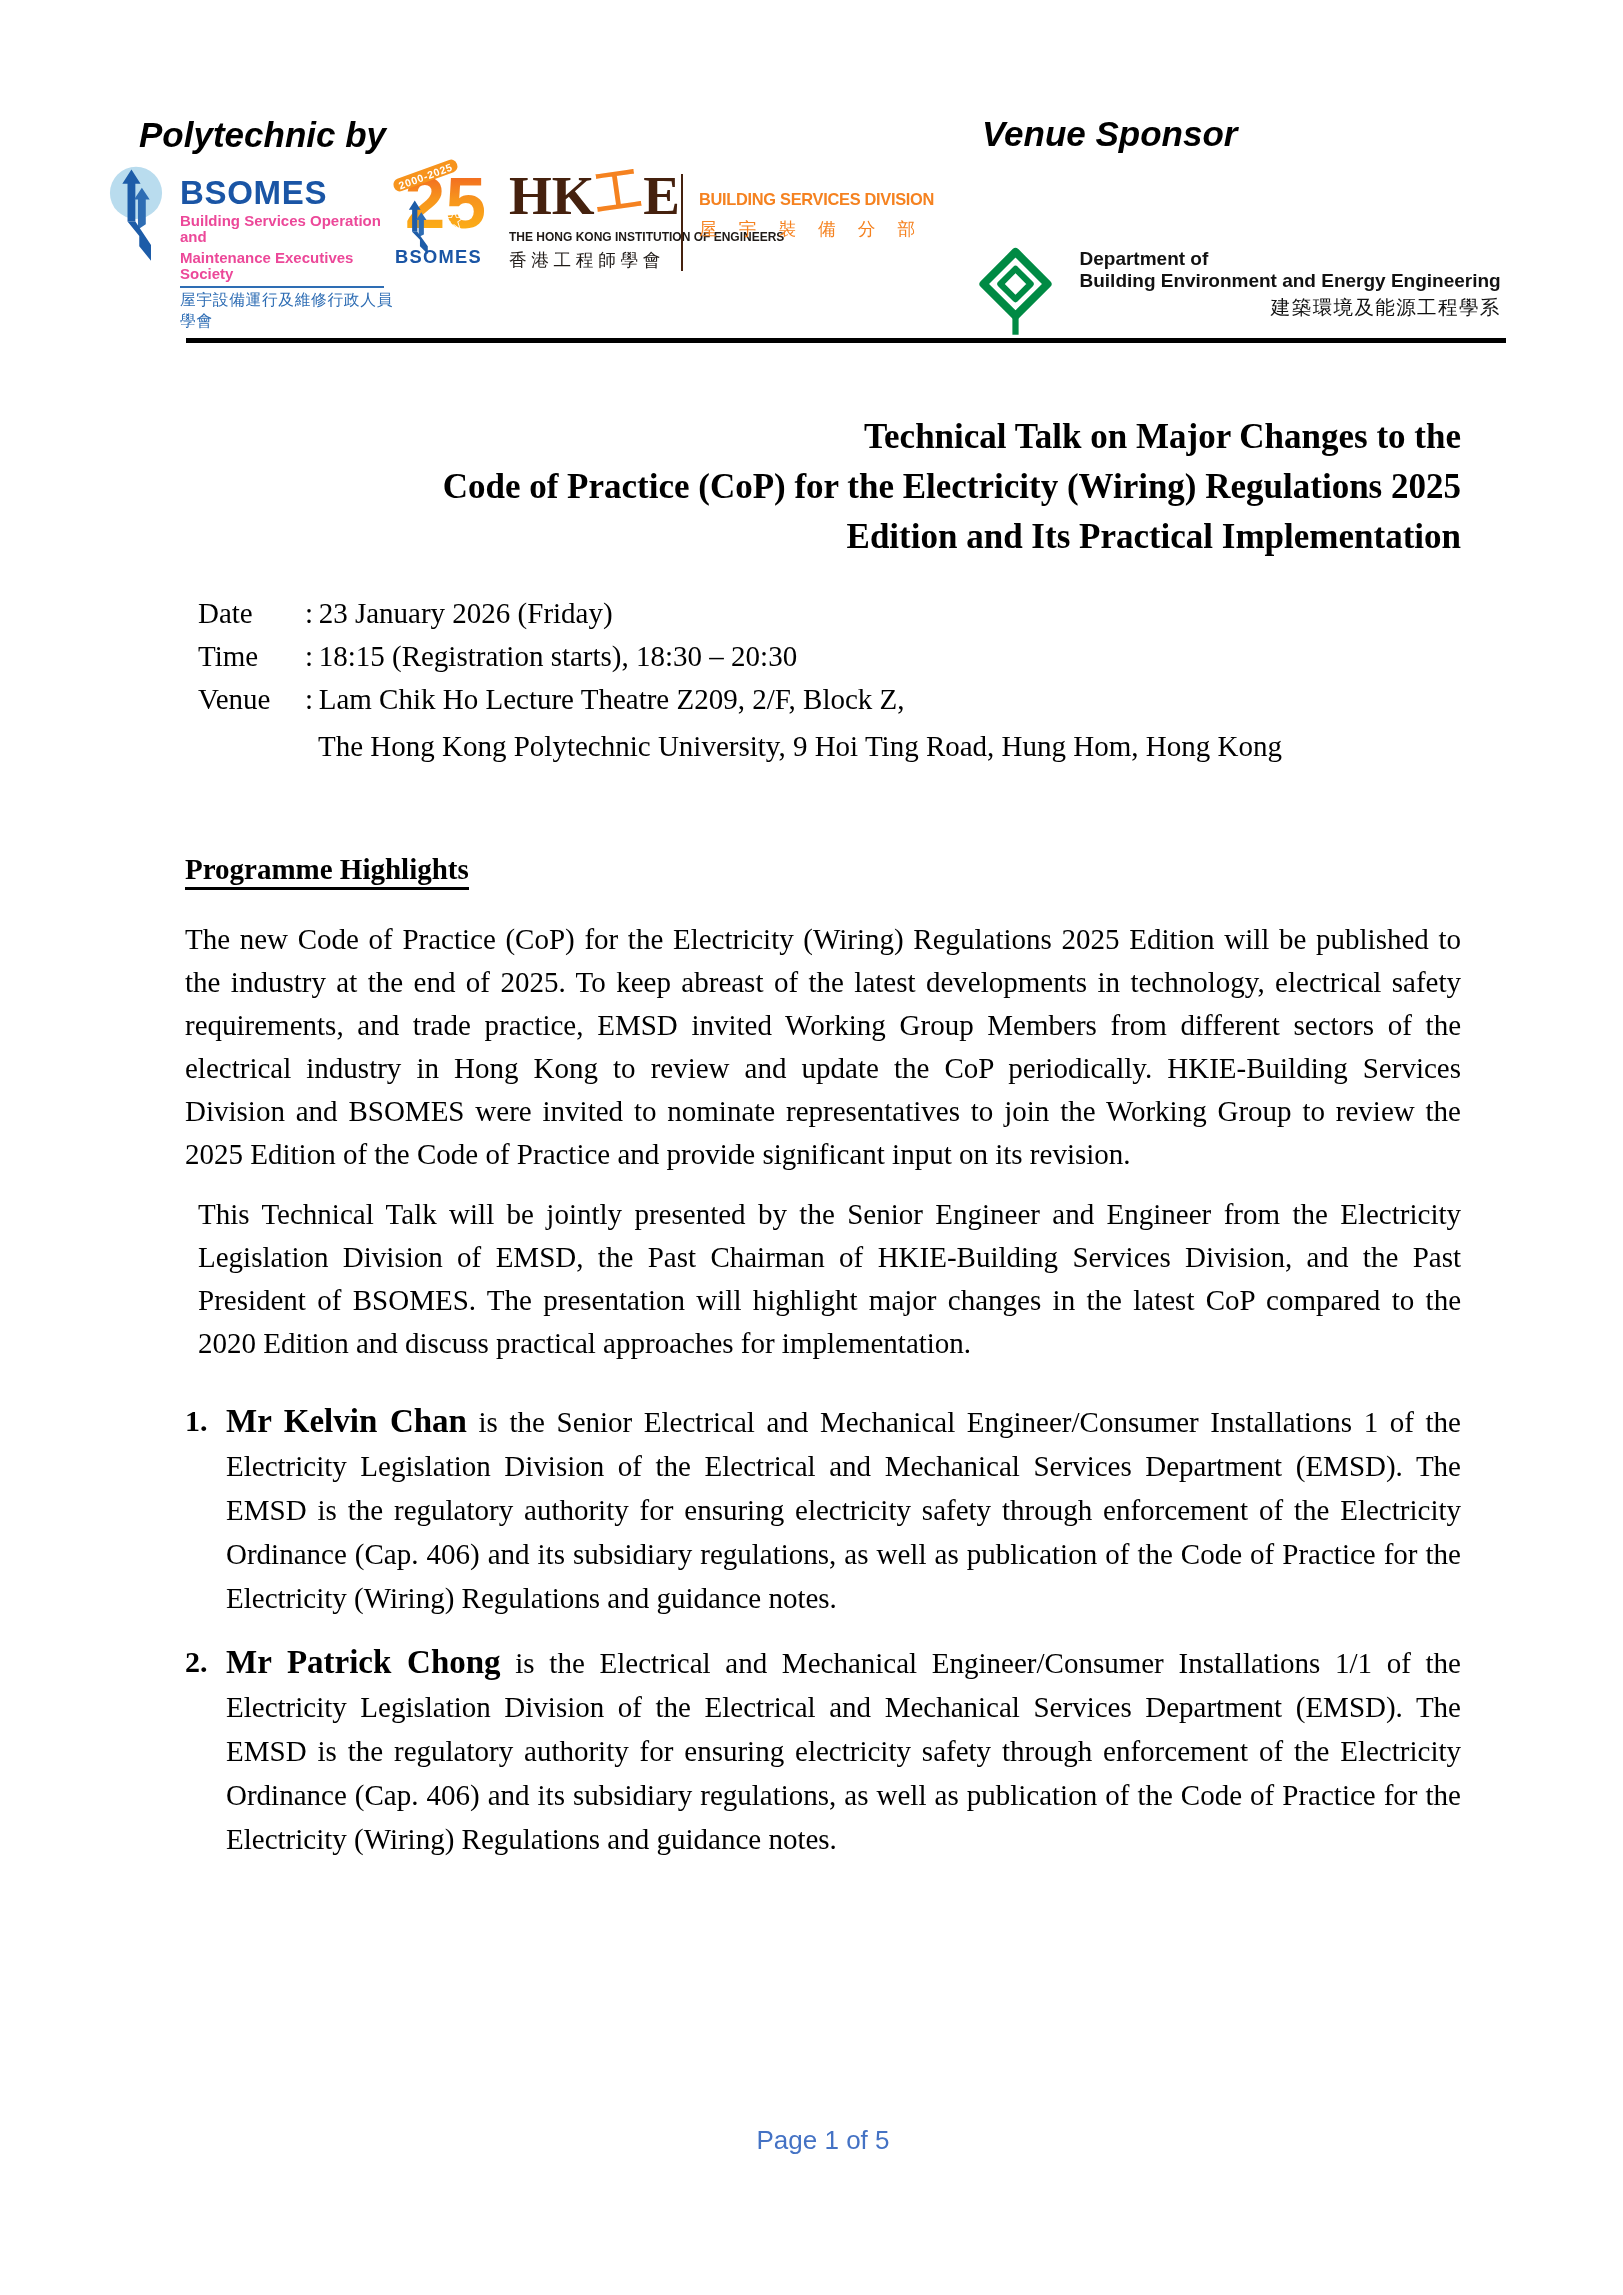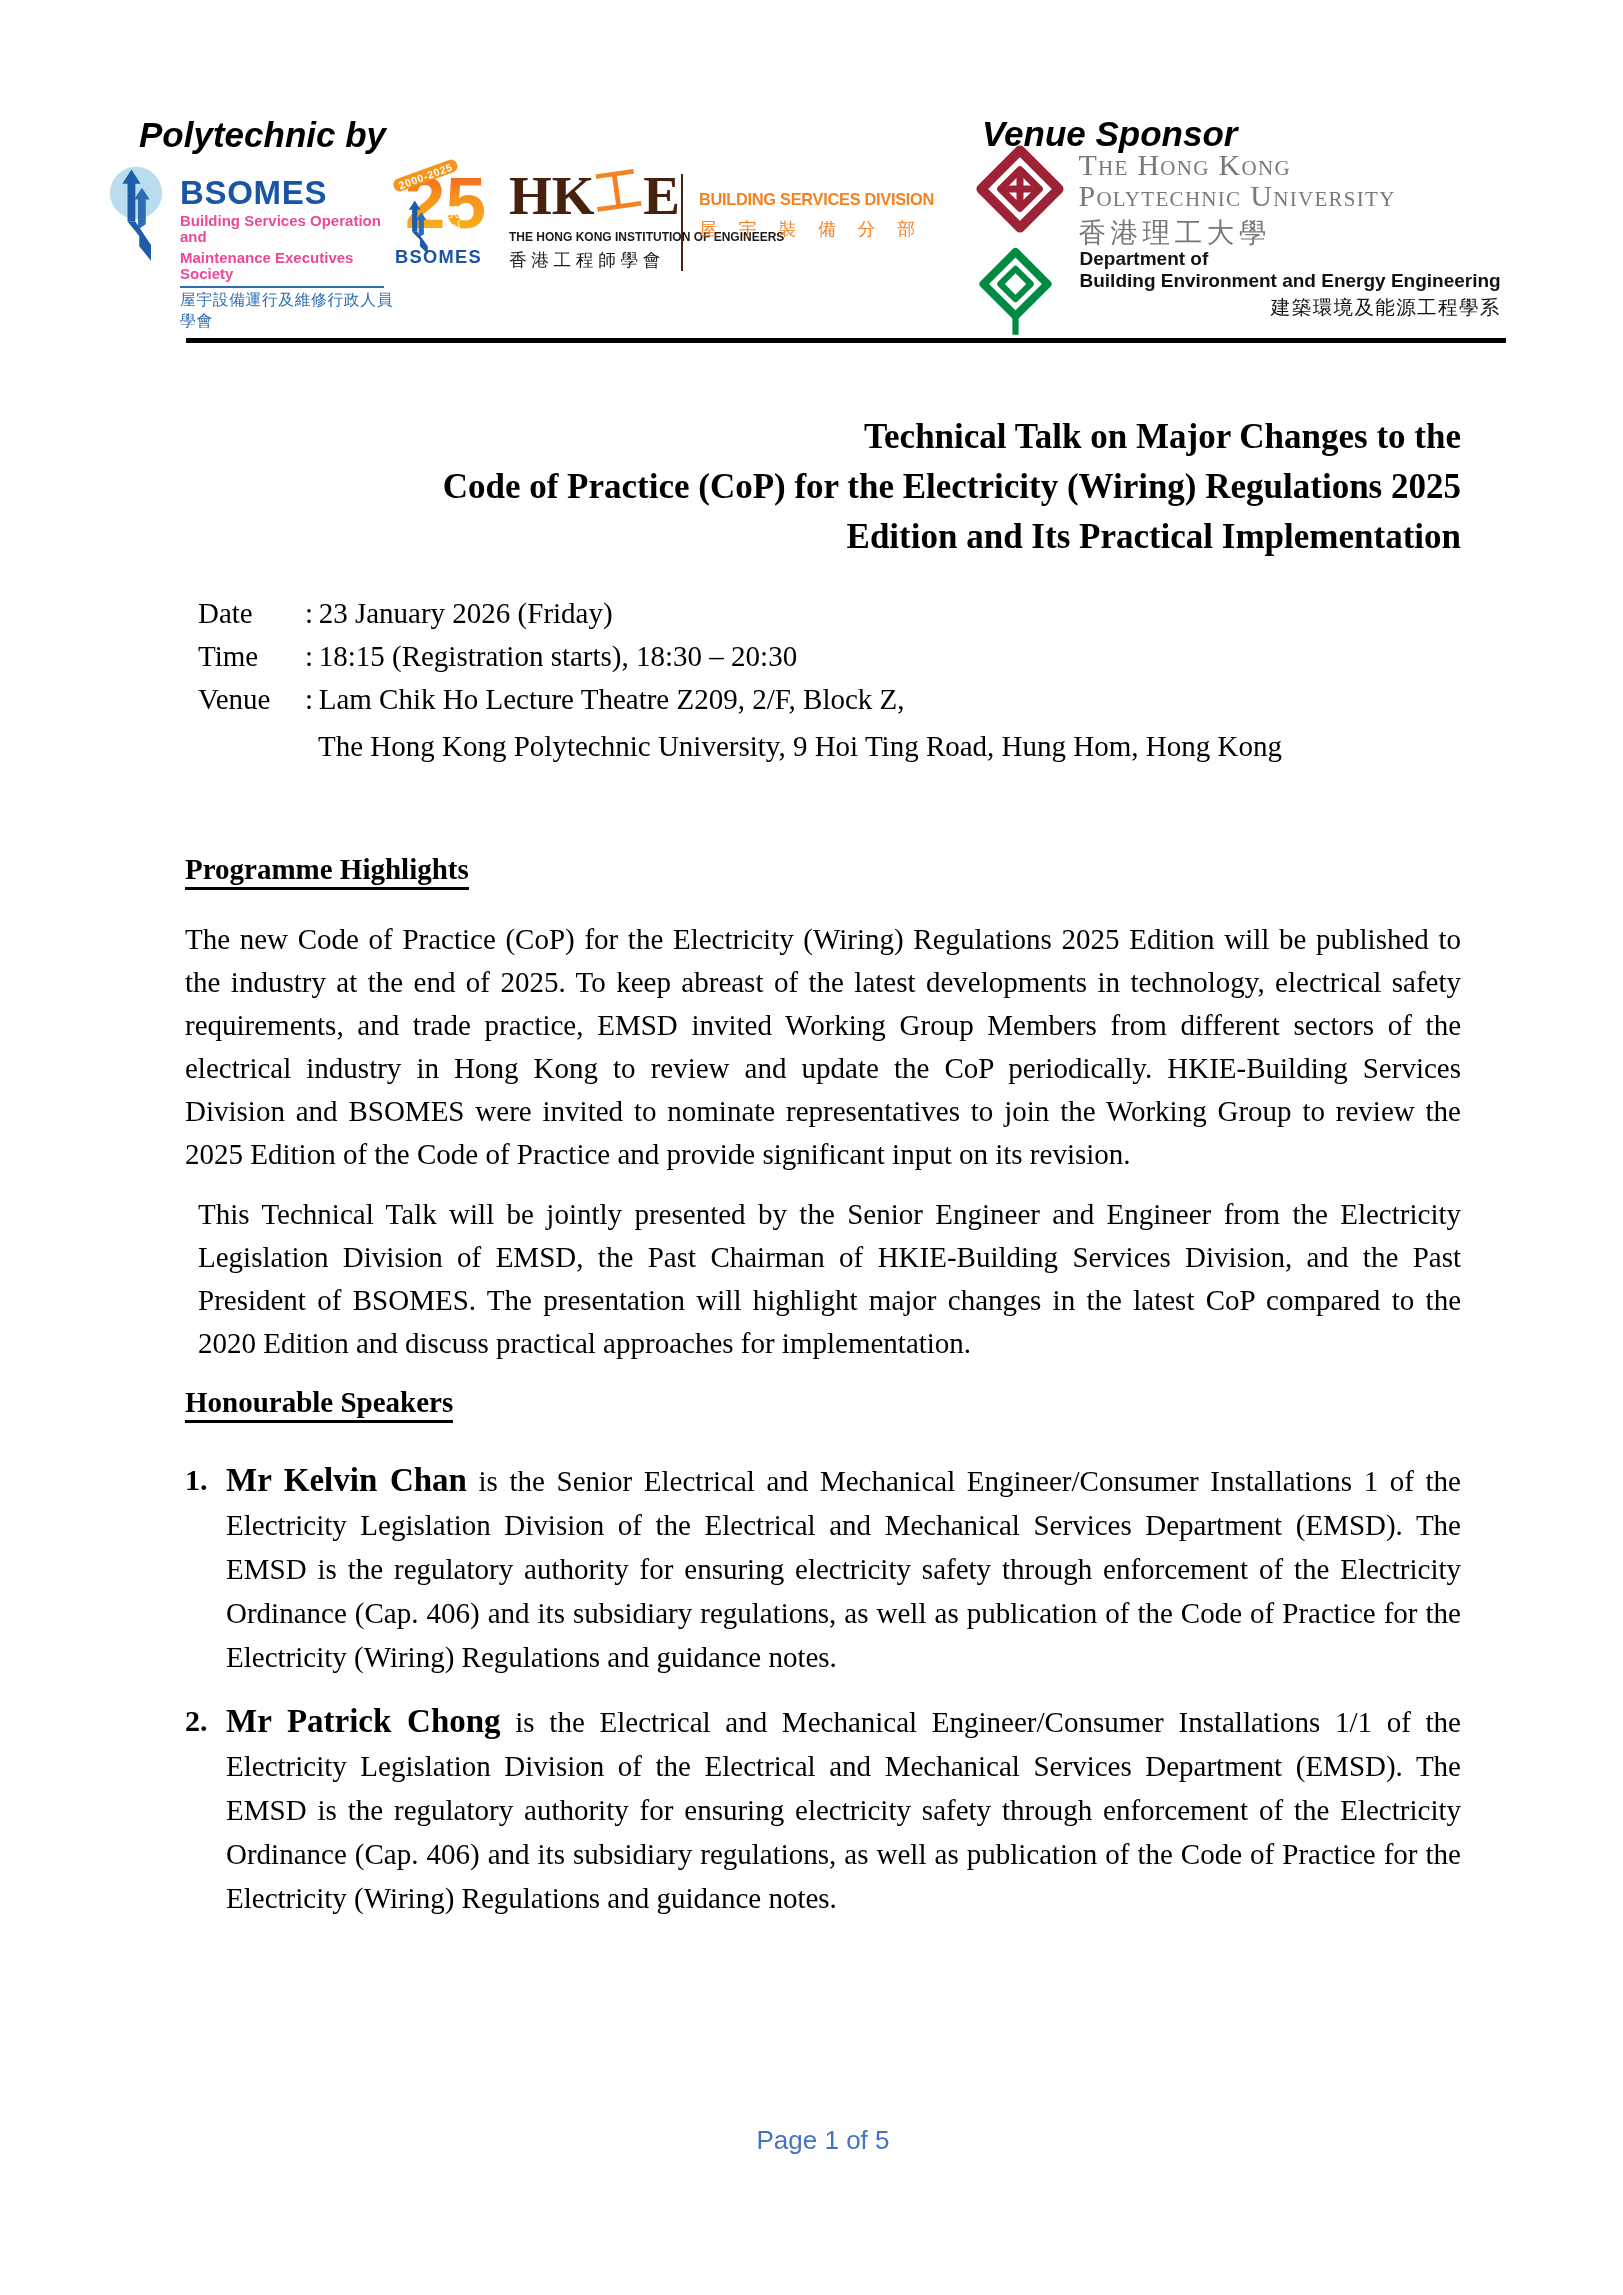--- a/index.html
+++ b/index.html
@@ -143,36 +143,20 @@
     <div class="hkie-letters"><span>HK</span><span class="hkie-gong">工</span><span>E</span></div>
     <div class="hkie-inst-en">THE HONG KONG INSTITUTION OF ENGINEERS</div>
     <div class="hkie-inst-cn">香港工程師學會</div>
   </div>
   <div class="hkie-divider"></div>
   <div class="hkie-division">
     <div class="hkie-div-en">BUILDING SERVICES DIVISION</div>
     <div class="hkie-div-cn">屋宇裝備分部</div>
   </div>
 
-  <div class="polyu-group">
-    <span>
-      <svg width="88" height="88" viewBox="0 0 100 100">
-        <g stroke="#9d2235" fill="none" stroke-linejoin="round">
-          <path d="M50 6 94 50 50 94 6 50Z" stroke-width="11"></path>
-          <path d="M50 28 72 50 50 72 28 50Z" stroke-width="8"></path>
-          <path d="M28 50H72M50 28V72" stroke-width="8"></path>
-        </g>
-      </svg>
-    </span>
-    <div class="polyu-text">
-      <div class="polyu-en">The Hong Kong</div>
-      <div class="polyu-en">Polytechnic University</div>
-      <div class="polyu-cn">香港理工大學</div>
-    </div>
-  </div>
 
   <div class="beee-group">
     <span>
       <svg width="73" height="90" viewBox="0 0 82 100">
         <g stroke="#008a44" fill="none" stroke-linejoin="round">
           <path d="M41 5 77 41 41 77 5 41Z" stroke-width="9"></path>
           <path d="M24 41 41 24 58 41 41 58Z" stroke-width="7"></path>
           <path d="M41 77 41 98" stroke-width="7"></path>
         </g>
       </svg>
@@ -213,23 +197,20 @@
       <div class="detail-value2">The Hong Kong Polytechnic University, 9 Hoi Ting Road, Hung Hom, Hong Kong</div>
     </div>
 
     <div class="sec-head">
       <span>Programme Highlights</span>
     </div>
 
     <div class="para">The new Code of Practice (CoP) for the Electricity (Wiring) Regulations 2025 Edition will be published to the industry at the end of 2025. To keep abreast of the latest developments in technology, electrical safety requirements, and trade practice, EMSD invited Working Group Members from different sectors of the electrical industry in Hong Kong to review and update the CoP periodically. HKIE-Building Services Division and BSOMES were invited to nominate representatives to join the Working Group to review the 2025 Edition of the Code of Practice and provide significant input on its revision.</div>
     <div class="para p2">This Technical Talk will be jointly presented by the Senior Engineer and Engineer from the Electricity Legislation Division of EMSD, the Past Chairman of HKIE-Building Services Division, and the Past President of BSOMES. The presentation will highlight major changes in the latest CoP compared to the 2020 Edition and discuss practical approaches for implementation.</div>
 
-    <div class="sec-head second">
-      <span>Honourable Speakers</span>
-    </div>
 
     <div class="spk-list">
       <div class="spk-item">
         <div class="spk-num">1.</div>
         <div class="spk-body"><span class="spk-name">Mr Kelvin Chan</span><span> is the Senior Electrical and Mechanical Engineer/Consumer Installations 1 of the Electricity Legislation Division of the Electrical and Mechanical Services Department (EMSD).  The EMSD is the regulatory authority for ensuring electricity safety through enforcement of the Electricity Ordinance (Cap. 406) and its subsidiary regulations, as well as publication of the Code of Practice for the Electricity (Wiring) Regulations and guidance notes.</span></div>
       </div>
       <div class="spk-item">
         <div class="spk-num">2.</div>
         <div class="spk-body"><span class="spk-name">Mr Patrick Chong</span><span> is the Electrical and Mechanical Engineer/Consumer Installations 1/1 of the Electricity Legislation Division of the Electrical and Mechanical Services Department (EMSD).  The EMSD is the regulatory authority for ensuring electricity safety through enforcement of the Electricity Ordinance (Cap. 406) and its subsidiary regulations, as well as publication of the Code of Practice for the Electricity (Wiring) Regulations and guidance notes.</span></div>
       </div>

